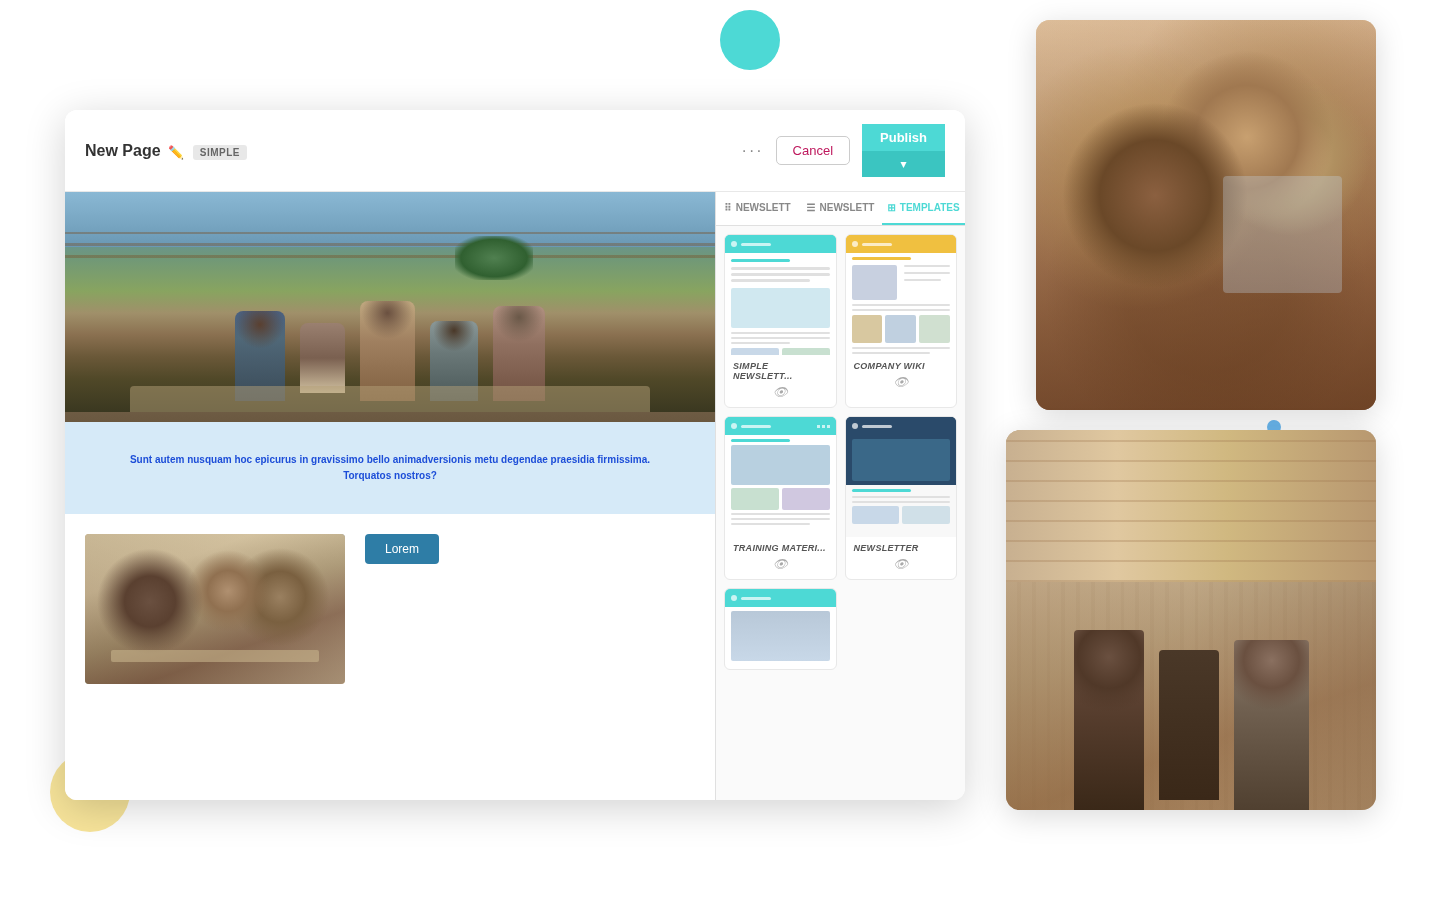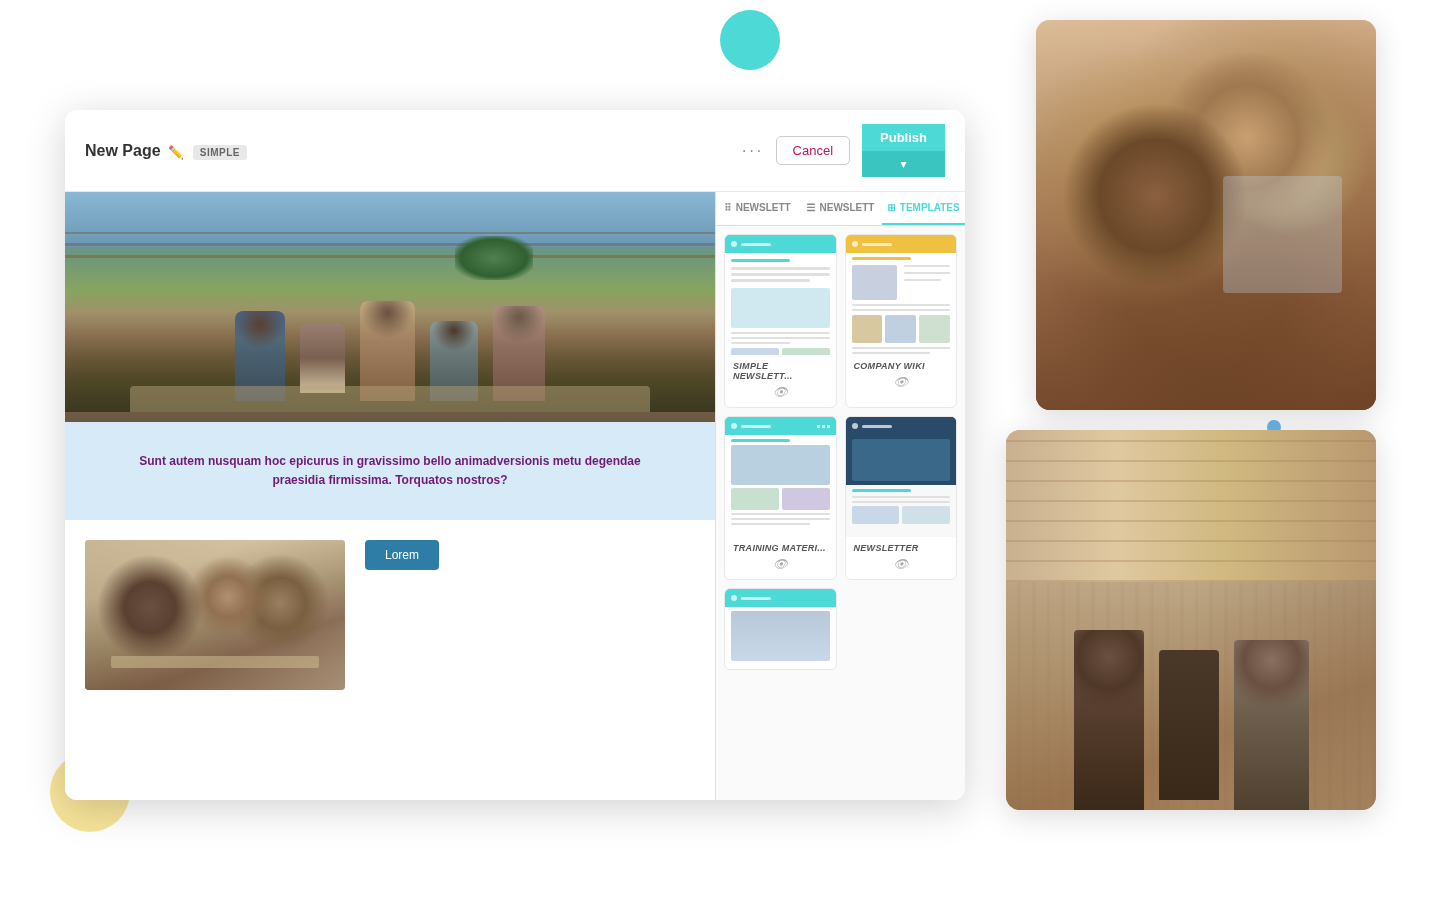--- a/index.html
+++ b/index.html
@@ -170,23 +170,23 @@
       justify-content: center;
       padding-bottom: 10px;
     }
 
     .canvas-quote {
       background: #d6eaf8;
       padding: 30px 60px;
       text-align: center;
     }
     .canvas-quote p {
-      font-size: 12px;
+      font-size: 10px;
       font-weight: 700;
-      color: #701a75;
+      color: #1d4ed8;
       line-height: 1.6;
     }
 
     .canvas-content-block {
       display: flex;
       gap: 0;
       padding: 20px;
       align-items: flex-start;
     }
     .canvas-image-placeholder {

